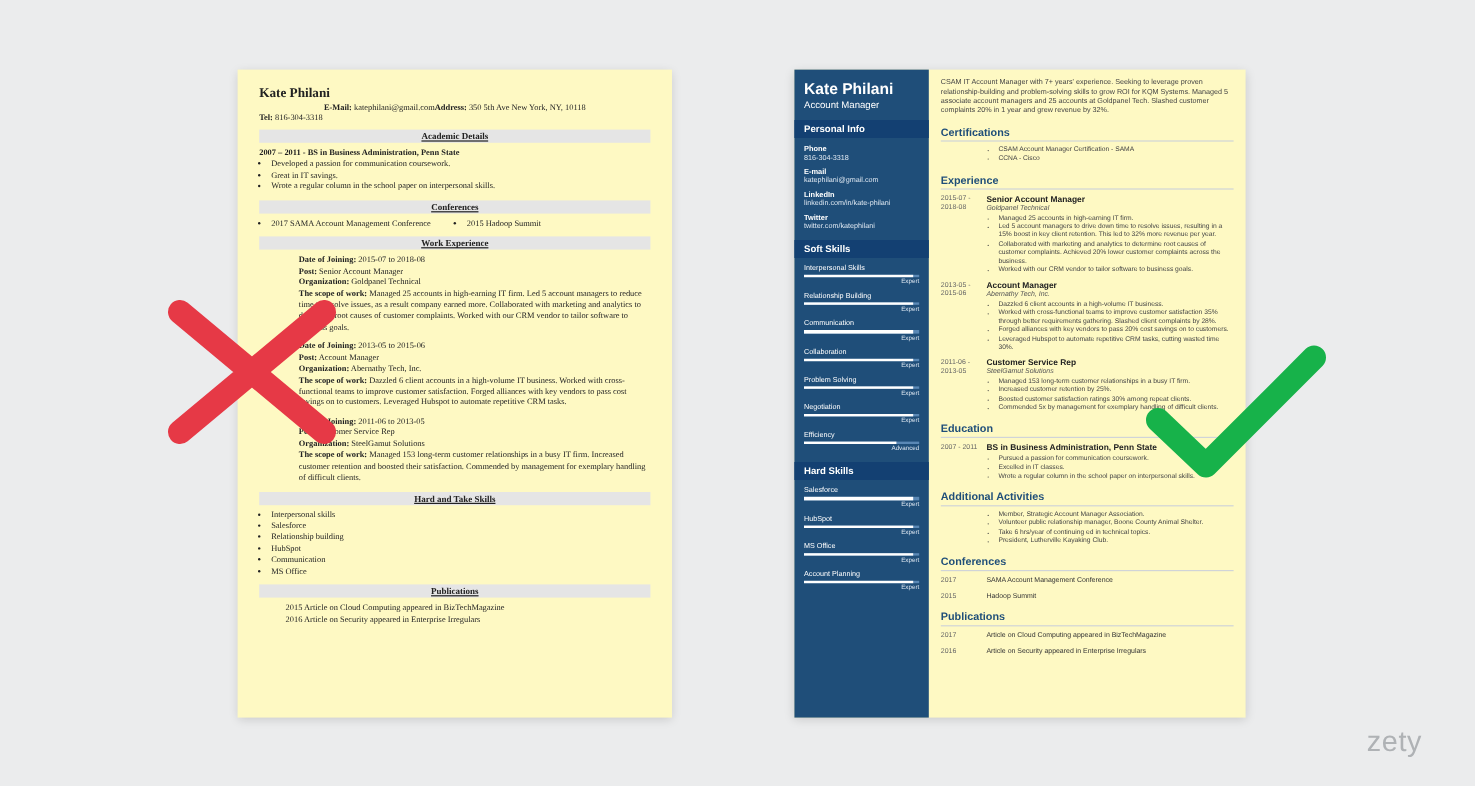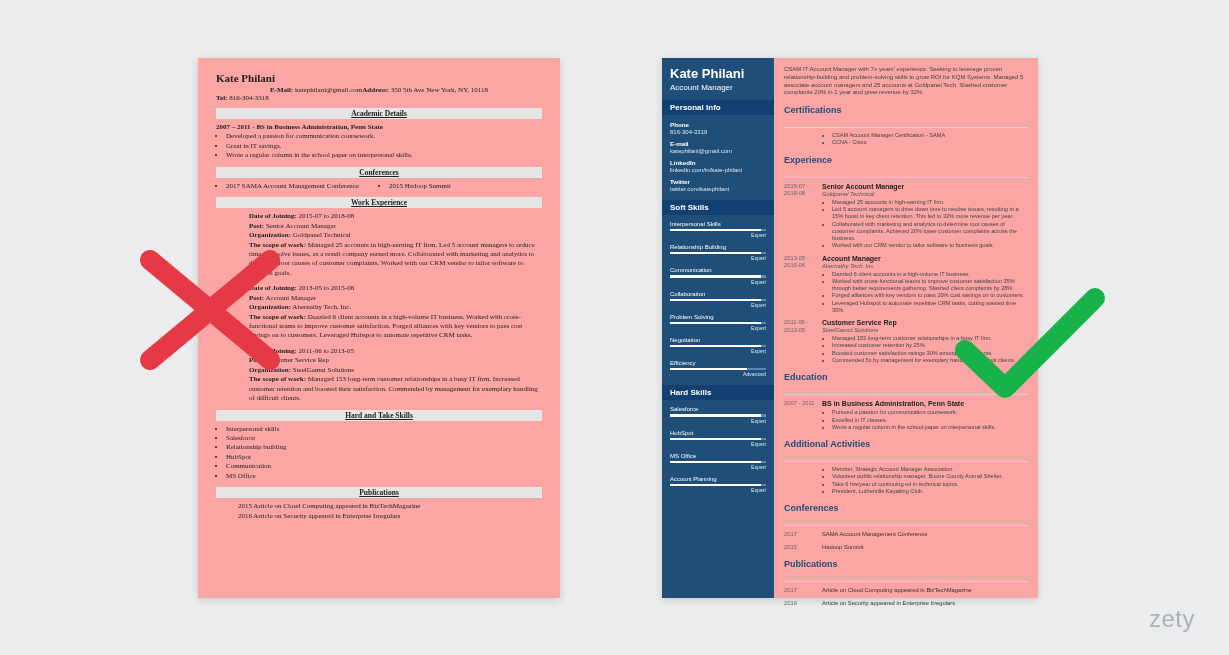--- a/index.html
+++ b/index.html
@@ -1,18 +1,18 @@
 <!DOCTYPE html>
 <html><head>
 <meta charset="utf-8">
 <style>
   *{box-sizing:border-box;margin:0;padding:0;}
   body{background:#ebeced;font-family:Arial,Helvetica,sans-serif;width:1229px;height:655px;position:relative;overflow:hidden;}
   .stage{width:1229px;height:655px;position:relative;}
-  .page{background:#fca5a5;position:absolute;box-shadow:0 2px 8px rgba(0,0,0,.15);}
+  .page{background:#fef9c3;position:absolute;box-shadow:0 2px 8px rgba(0,0,0,.15);}
   
   .left{left:198px;top:58px;width:362px;height:540px;padding:14px 18px;font-size:7px;color:#222;font-family:"Times New Roman",serif;}
   .left .hdr-name{font-weight:bold;font-size:11px;}
   .left .hdr-row{display:flex;justify-content:center;font-size:7px;margin-top:2px;}
   .left .sect{background:#e5e5e5;text-align:center;font-weight:bold;font-size:7.5px;margin:6px 0 4px;padding:1px 0;text-decoration:underline;}
   .left ul{margin-left:10px;}
   .left li{line-height:1.35;font-size:7px;}
   .left .conf{display:flex;}
   .left .conf ul{flex:1;}
   .left p{line-height:1.35;}
@@ -26,32 +26,32 @@
   .side .shead{background:#134072;margin:8px -8px 6px;padding:3px 8px;font-size:8px;font-weight:600;}
   .side .lbl2{font-weight:600;margin-top:5px;font-size:6.2px;}
   .side .val2{font-size:6px;color:#dce6f0;margin-top:1px;}
   .side .skill{margin-top:6px;}
   .side .skname{font-size:6px;}
   .side .bar{height:2.2px;background:#5a88b5;margin-top:2px;position:relative;}
   .side .bar span{display:block;height:100%;background:#fff;}
   .side .level{text-align:right;font-size:5.2px;color:#dce6f0;margin-top:1px;}
   .main{flex:1;padding:8px 10px;color:#333;font-size:6px;}
   .summary{line-height:1.3;color:#444;}
-  .mhead{color:#1f4e79;font-weight:600;font-size:9px;margin-top:8px;border-bottom:1px solid #d0d4d8;padding-bottom:12px;}
+  .mhead{color:#1f4e79;font-weight:600;font-size:9px;margin-top:8px;border-bottom:1px solid #d0d4d8;padding-bottom:2px;}
   .row{display:flex;margin-top:5px;}
   .dt{width:38px;color:#666;font-size:5.8px;line-height:1.3;flex-shrink:0;}
   .ct{flex:1;}
   .ct .role{font-weight:600;font-size:7px;color:#222;}
   .ct .org{font-style:italic;font-size:5.8px;color:#555;margin-top:1px;}
   .ct ul{margin-left:10px;margin-top:2px;}
   .ct li{line-height:1.3;font-size:5.6px;color:#444;}
   .sub{margin-left:38px;margin-top:4px;}
   .sub ul{margin-left:10px;}
   .sub li{line-height:1.3;font-size:5.6px;color:#444;}
-  .logo{position:absolute;right:34px;bottom:22px;color:#afb2b5;font-size:24px;font-weight:500;letter-spacing:.5px;}
+  .logo{position:absolute;right:44px;bottom:22px;color:#afb2b5;font-size:24px;font-weight:500;letter-spacing:.5px;}
   
   .mark{position:absolute;pointer-events:none;}
   .mark svg{display:block;}
 </style>
 </head>
 <body>
 <div class="stage">
 
 <div class="page left">
   <div class="hdr-name">Kate Philani</div>

